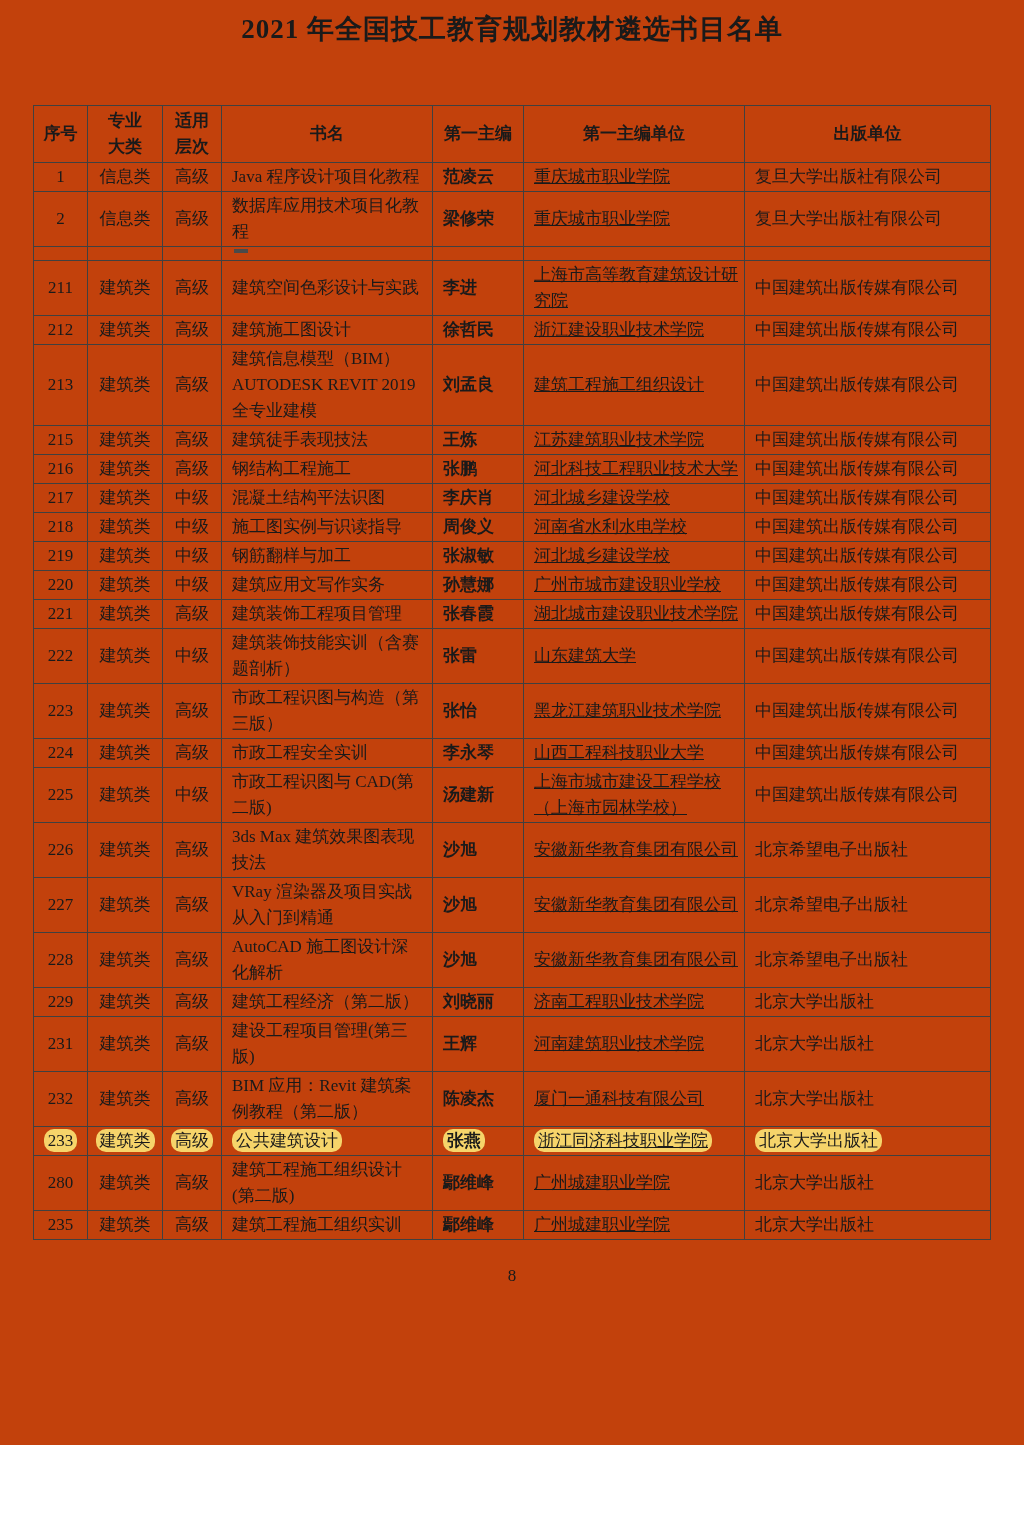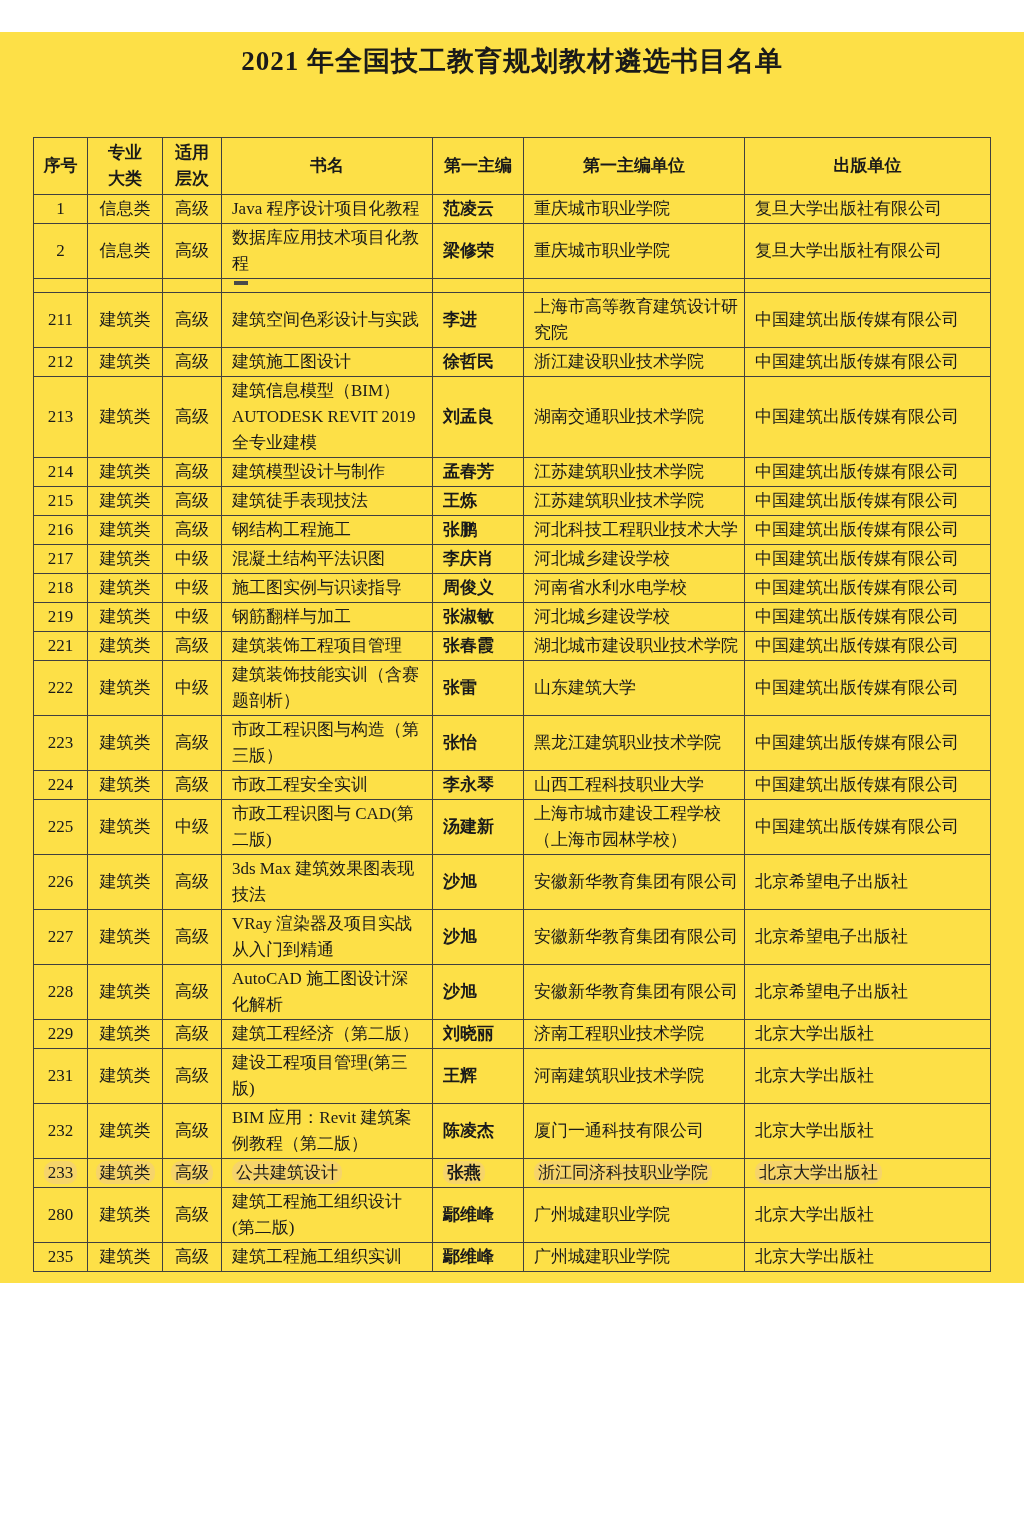--- a/index.html
+++ b/index.html
@@ -1,20 +1,19 @@
 <!DOCTYPE html>
 <html><head>
 <meta charset="utf-8">
 <style>
   html,body{margin:0;padding:0;background:#ffffff;}
   .page{
-    width:1024px;height:1251px;background:#fde047;position:relative;
+    width:1024px;height:1445px;background:#c2410c;position:relative;
     font-family:"Liberation Serif","DejaVu Serif",serif;color:#1a1a1a;
     overflow:hidden;
-    margin-top:32px;
   }
   .doc-title{
     padding-top:10px;text-align:center;
     font-size:27px;font-weight:bold;letter-spacing:1px;line-height:38px;
   }
   table.book-table{
     border-collapse:collapse;table-layout:fixed;
     margin:57px 0 0 33px;width:957px;
   }
   th,td{
@@ -25,21 +24,21 @@
     overflow:hidden;
     word-break:break-word;
   }
   th{
     font-weight:bold;text-align:center;white-space:pre-line;
     padding:2px 2px;height:50px;
   }
   td.col-seq, td.col-category, td.col-level{text-align:center;}
   td.col-title{text-align:left;padding-left:10px;padding-right:8px;}
   td.col-editor{text-align:left;padding-left:10px;font-weight:bold;}
-  td.col-org{text-align:left;padding-left:10px;}
+  td.col-org{text-align:left;padding-left:10px;text-decoration:underline;}
   td.col-publisher{text-align:left;padding-left:10px;}
   tr.partial td{height:13px;padding:0;vertical-align:top;}
   .frag{width:14px;height:4px;background:#4a4a4a;margin:2px 0 0 12px;}
   .hl{
     background:#f6d46a;
     padding:2px 4px;
     border-radius:10px;
     box-decoration-break:clone;
   }
   .page-number{
@@ -122,30 +121,21 @@
           <td class="col-editor"><span class="cell-text">徐哲民</span></td>
           <td class="col-org"><span class="cell-text">浙江建设职业技术学院</span></td>
           <td class="col-publisher"><span class="cell-text">中国建筑出版传媒有限公司</span></td>
         </tr>
         <tr>
           <td class="col-seq"><span class="cell-text">213</span></td>
           <td class="col-category"><span class="cell-text">建筑类</span></td>
           <td class="col-level"><span class="cell-text">高级</span></td>
           <td class="col-title"><span class="cell-text">建筑信息模型（BIM）AUTODESK REVIT 2019 全专业建模</span></td>
           <td class="col-editor"><span class="cell-text">刘孟良</span></td>
-          <td class="col-org"><span class="cell-text">湖南交通职业技术学院</span></td>
-          <td class="col-publisher"><span class="cell-text">中国建筑出版传媒有限公司</span></td>
-        </tr>
-        <tr>
-          <td class="col-seq"><span class="cell-text">214</span></td>
-          <td class="col-category"><span class="cell-text">建筑类</span></td>
-          <td class="col-level"><span class="cell-text">高级</span></td>
-          <td class="col-title"><span class="cell-text">建筑模型设计与制作</span></td>
-          <td class="col-editor"><span class="cell-text">孟春芳</span></td>
-          <td class="col-org"><span class="cell-text">江苏建筑职业技术学院</span></td>
+          <td class="col-org"><span class="cell-text">建筑工程施工组织设计</span></td>
           <td class="col-publisher"><span class="cell-text">中国建筑出版传媒有限公司</span></td>
         </tr>
         <tr>
           <td class="col-seq"><span class="cell-text">215</span></td>
           <td class="col-category"><span class="cell-text">建筑类</span></td>
           <td class="col-level"><span class="cell-text">高级</span></td>
           <td class="col-title"><span class="cell-text">建筑徒手表现技法</span></td>
           <td class="col-editor"><span class="cell-text">王炼</span></td>
           <td class="col-org"><span class="cell-text">江苏建筑职业技术学院</span></td>
           <td class="col-publisher"><span class="cell-text">中国建筑出版传媒有限公司</span></td>
@@ -177,20 +167,29 @@
           <td class="col-org"><span class="cell-text">河南省水利水电学校</span></td>
           <td class="col-publisher"><span class="cell-text">中国建筑出版传媒有限公司</span></td>
         </tr>
         <tr>
           <td class="col-seq"><span class="cell-text">219</span></td>
           <td class="col-category"><span class="cell-text">建筑类</span></td>
           <td class="col-level"><span class="cell-text">中级</span></td>
           <td class="col-title"><span class="cell-text">钢筋翻样与加工</span></td>
           <td class="col-editor"><span class="cell-text">张淑敏</span></td>
           <td class="col-org"><span class="cell-text">河北城乡建设学校</span></td>
+          <td class="col-publisher"><span class="cell-text">中国建筑出版传媒有限公司</span></td>
+        </tr>
+        <tr>
+          <td class="col-seq"><span class="cell-text">220</span></td>
+          <td class="col-category"><span class="cell-text">建筑类</span></td>
+          <td class="col-level"><span class="cell-text">中级</span></td>
+          <td class="col-title"><span class="cell-text">建筑应用文写作实务</span></td>
+          <td class="col-editor"><span class="cell-text">孙慧娜</span></td>
+          <td class="col-org"><span class="cell-text">广州市城市建设职业学校</span></td>
           <td class="col-publisher"><span class="cell-text">中国建筑出版传媒有限公司</span></td>
         </tr>
         <tr>
           <td class="col-seq"><span class="cell-text">221</span></td>
           <td class="col-category"><span class="cell-text">建筑类</span></td>
           <td class="col-level"><span class="cell-text">高级</span></td>
           <td class="col-title"><span class="cell-text">建筑装饰工程项目管理</span></td>
           <td class="col-editor"><span class="cell-text">张春霞</span></td>
           <td class="col-org"><span class="cell-text">湖北城市建设职业技术学院</span></td>
           <td class="col-publisher"><span class="cell-text">中国建筑出版传媒有限公司</span></td>

